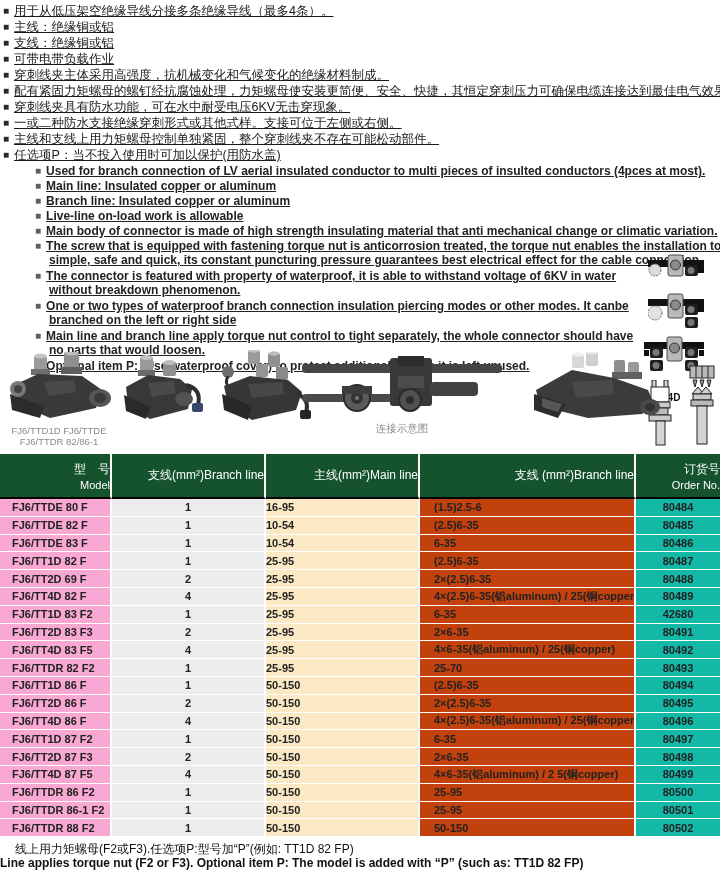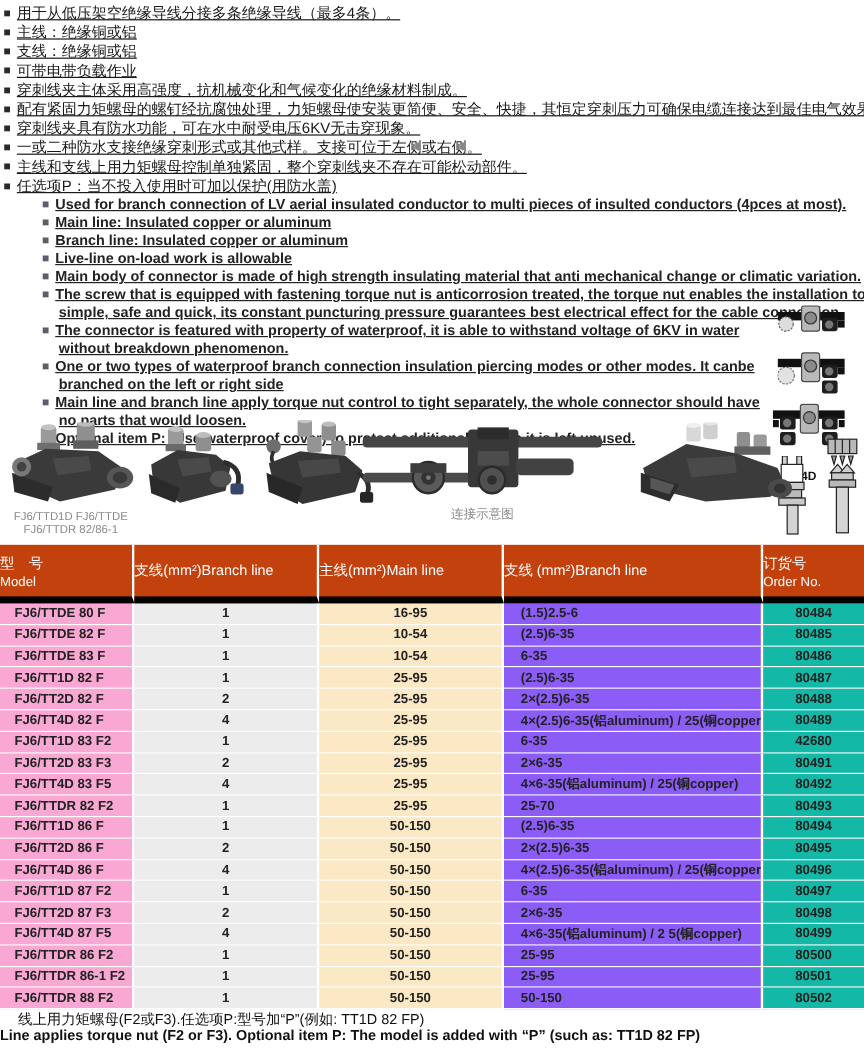--- a/index.html
+++ b/index.html
@@ -22,28 +22,28 @@
   .sdg-label{font-size:10px;font-weight:bold;color:#111;}
   .tdraw{position:absolute;}
 
   
   .photo{position:absolute;}
   .plabel{position:absolute;text-align:center;font-weight:bold;font-size:12px;color:#111;white-space:nowrap;margin-top:37px;}
   .plabel-gray{position:absolute;text-align:center;font-weight:normal;font-size:9.5px;color:#8a8a8a;white-space:nowrap;}
 
   
   .spec-table{position:absolute;top:454px;left:0;width:720px;border-collapse:separate;border-spacing:0;table-layout:fixed;}
-  .spec-table th{background:#c2410c;color:#fff;font-weight:normal;height:43px;vertical-align:middle;text-align:left;font-size:12px;border-right:2px solid #fff;border-bottom:6px solid #000000;padding:0;}
+  .spec-table th{background:#14532d;color:#fff;font-weight:normal;height:43px;vertical-align:middle;text-align:right;font-size:12px;border-right:2px solid #fff;border-bottom:2px solid #000000;padding:0;}
   .spec-table th:last-child{border-right:none;}
   .th2{display:block;font-size:11px;margin-top:1px;}
   .spec-table td{height:16.8px;border-bottom:1px solid #fff;border-right:2px solid #fff;font-size:11px;font-weight:bold;color:#222;vertical-align:middle;padding:0;white-space:nowrap;overflow:hidden;}
   .spec-table td.c0{background:#f9a8d4;padding-left:12px;}
   .spec-table td.c1{background:#ECECEC;text-align:center;}
-  .spec-table td.c2{background:#FBE9C5;text-align:center;}
-  .spec-table td.c3{background:#8b5cf6;padding-left:14px;}
+  .spec-table td.c2{background:#FBE9C5;}
+  .spec-table td.c3{background:#c2410c;padding-left:14px;}
   .spec-table td.c4{background:#14b8a6;text-align:center;border-right:none;}
 
   
   .footer-cn{position:absolute;left:15px;top:841px;font-size:12px;color:#111;white-space:nowrap;}
   .footer-en{position:absolute;left:0;top:856px;font-size:12px;font-weight:bold;color:#111;white-space:nowrap;}
 </style>
 </head>
 <body>
 
 <div class="page">
@@ -293,21 +293,21 @@
           <td class="c4">80486</td>
         </tr>
         <tr>
           <td class="c0">FJ6/TT1D 82 F</td>
           <td class="c1">1</td>
           <td class="c2">25-95</td>
           <td class="c3">(2.5)6-35</td>
           <td class="c4">80487</td>
         </tr>
         <tr>
-          <td class="c0">FJ6/TT2D 82 F</td>
+          <td class="c0">FJ6/TT2D 69 F</td>
           <td class="c1">2</td>
           <td class="c2">25-95</td>
           <td class="c3">2×(2.5)6-35</td>
           <td class="c4">80488</td>
         </tr>
         <tr>
           <td class="c0">FJ6/TT4D 82 F</td>
           <td class="c1">4</td>
           <td class="c2">25-95</td>
           <td class="c3">4×(2.5)6-35(铝aluminum) / 25(铜copper)</td>

